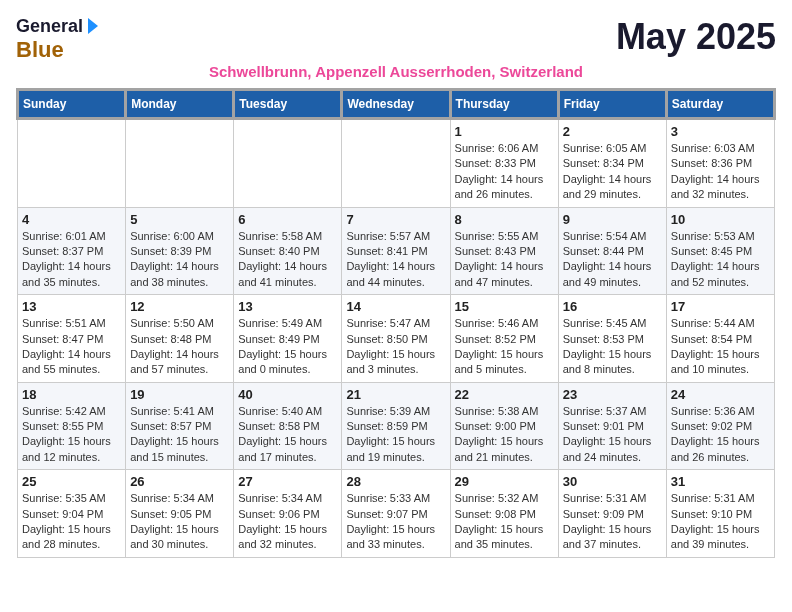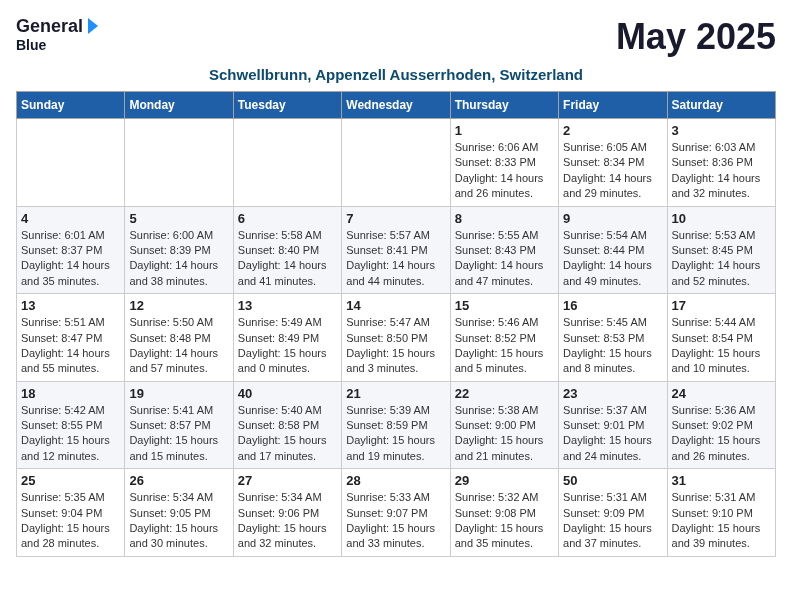--- a/index.html
+++ b/index.html
@@ -7,63 +7,63 @@
       font-family: Arial, sans-serif;
       background: #fff;
       width: 792px;
       min-height: 612px;
       padding: 16px;
     }
     .header {
       display: flex;
       justify-content: space-between;
       align-items: flex-start;
-      margin-bottom: 8px;
+      margin-bottom: 0;
     }
     .logo {
       display: flex;
       flex-direction: column;
       align-items: flex-start;
     }
     .logo-general {
       font-size: 18px;
       font-weight: bold;
       color: #1a1a2e;
     }
     .logo-blue {
-      font-size: 14px;
-      font-weight: bold;
-      color: #0f172a;
+      font-size: 22px;
+      font-weight: bold;
+      color: #a16207;
     }
     .month-title {
       font-size: 36px;
       font-weight: bold;
       color: #1a1a2e;
       text-align: right;
     }
     .subtitle {
       text-align: center;
       font-size: 15px;
       font-weight: bold;
-      color: #0c4a6e;
+      color: #ec4899;
       margin-bottom: 8px;
     }
     table {
       width: 100%;
       border-collapse: collapse;
       table-layout: fixed;
     }
     thead tr th {
       background: #1e5fa8;
       color: #fff;
       font-size: 12px;
       font-weight: bold;
       padding: 6px 4px;
       text-align: left;
-      border: 1px solid #a3a3a3;
+      border: 3px solid #a3a3a3;
     }
     tbody tr td {
       vertical-align: top;
       border: 1px solid #ccc;
       padding: 4px 4px 4px 4px;
       font-size: 10px;
       color: #222;
       height: 80px;
       background: #fff;
     }
@@ -240,21 +240,21 @@
         </td>
         <td>
           <span class="day-num">28</span>
           <div class="day-info">Sunrise: 5:33 AM<br>Sunset: 9:07 PM<br>Daylight: 15 hours<br>and 33 minutes.</div>
         </td>
         <td>
           <span class="day-num">29</span>
           <div class="day-info">Sunrise: 5:32 AM<br>Sunset: 9:08 PM<br>Daylight: 15 hours<br>and 35 minutes.</div>
         </td>
         <td>
-          <span class="day-num">50</span>
+          <span class="day-num">30</span>
           <div class="day-info">Sunrise: 5:31 AM<br>Sunset: 9:09 PM<br>Daylight: 15 hours<br>and 37 minutes.</div>
         </td>
         <td>
           <span class="day-num">31</span>
           <div class="day-info">Sunrise: 5:31 AM<br>Sunset: 9:10 PM<br>Daylight: 15 hours<br>and 39 minutes.</div>
         </td>
       </tr>
     </tbody>
 </table>
 

